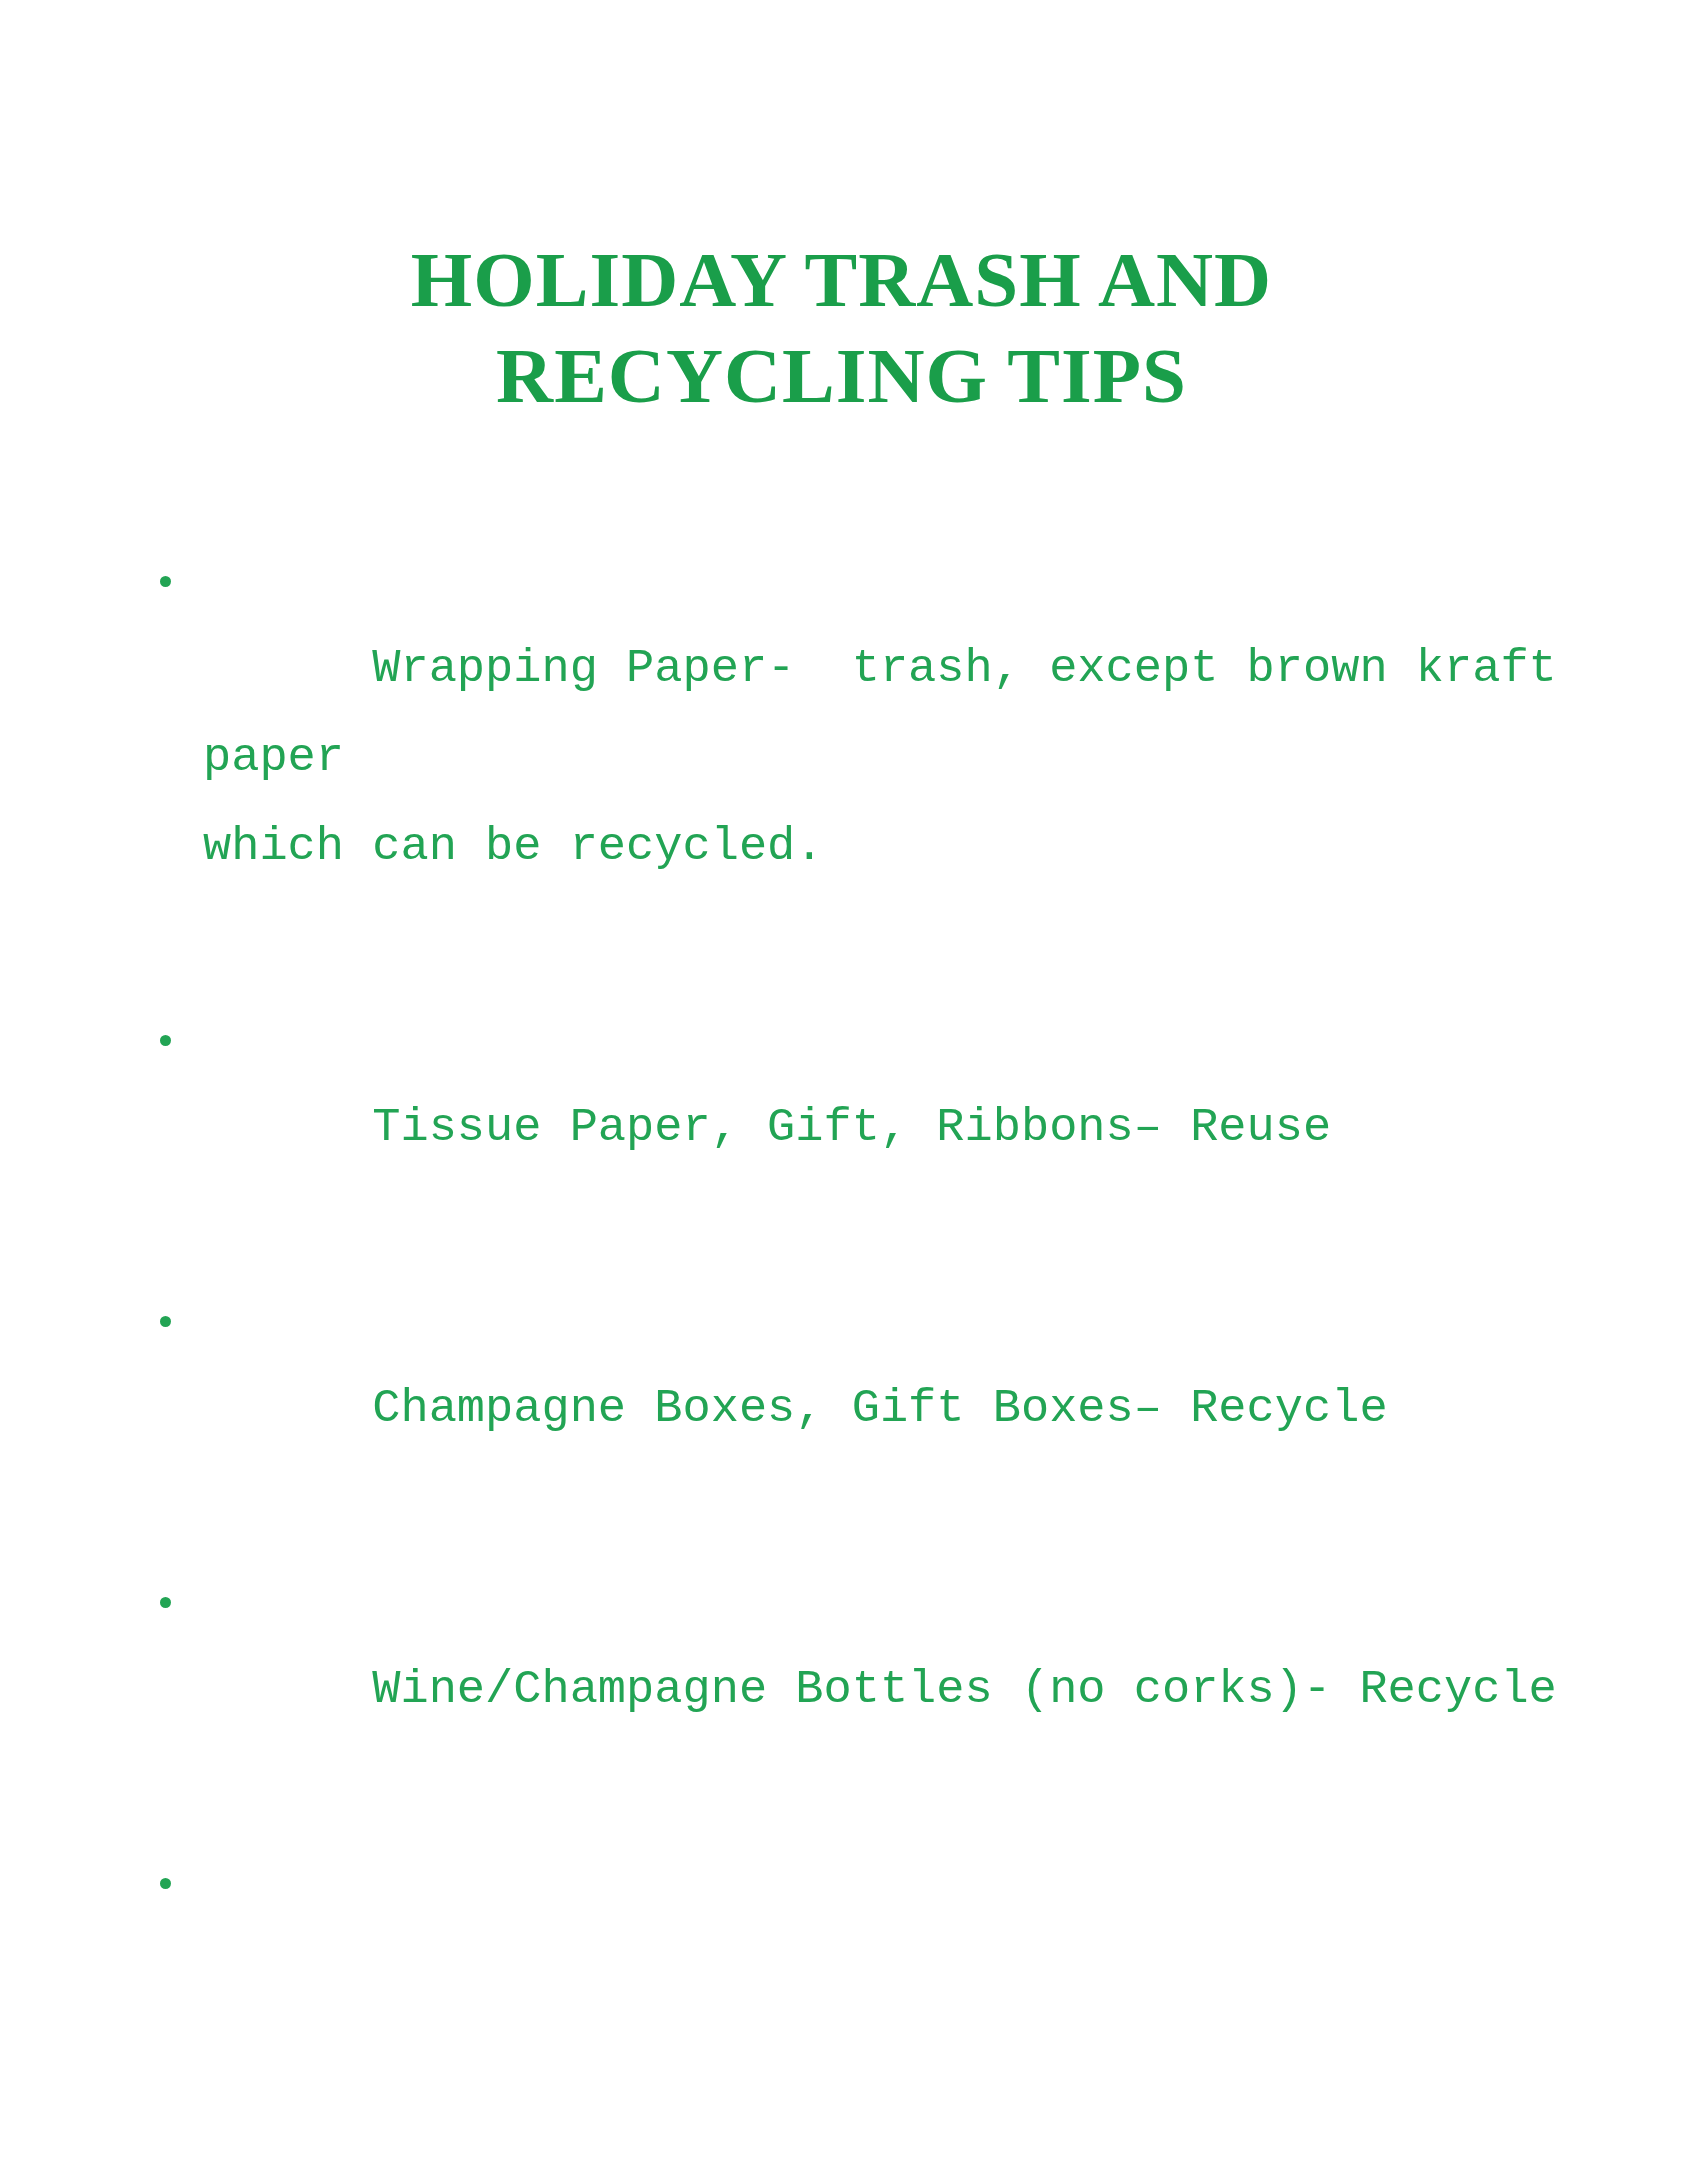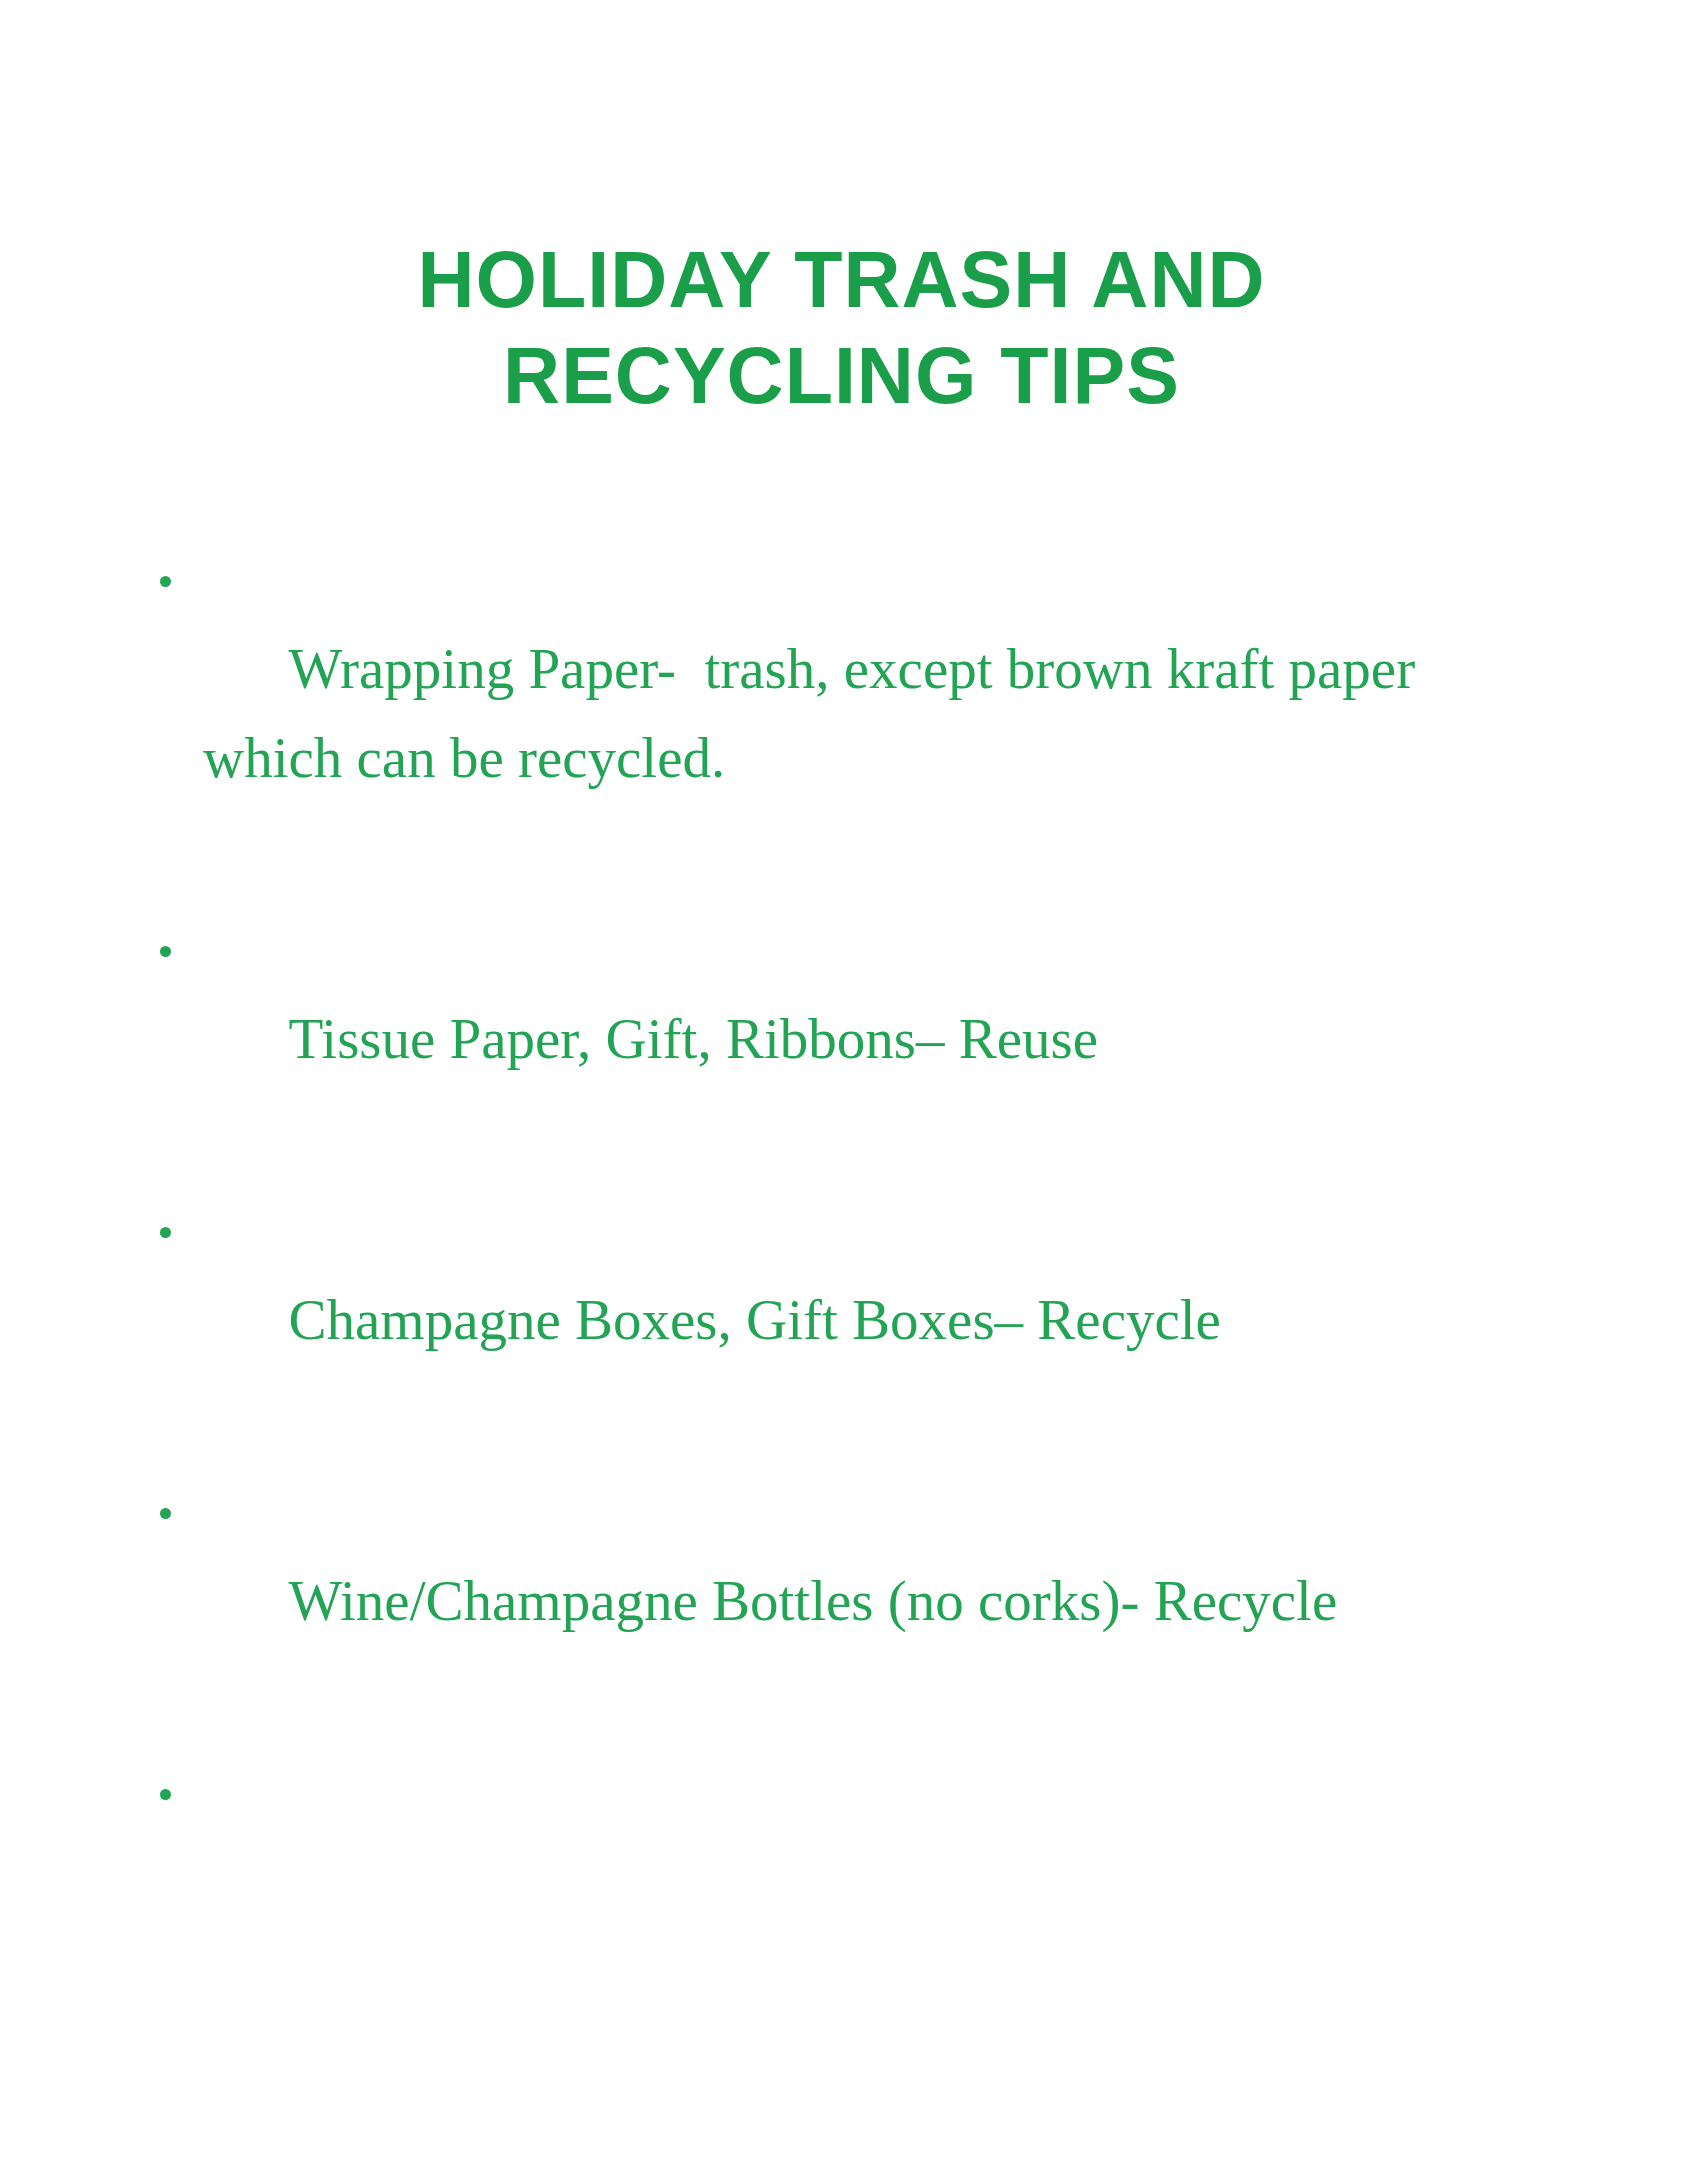--- a/index.html
+++ b/index.html
@@ -13,40 +13,40 @@
     height: 2178px;
     background: var(--page-bg, #ffffff);
     overflow: hidden;
     font-family: "Liberation Sans", sans-serif;
   }
   .title {
     margin: 0;
     padding-top: 232px;
     text-align: center;
     color: var(--title-green, #1a9e4a);
-    font-family: Liberation Sans, sans-serif;
+    font-family: Liberation Serif, serif;
     font-weight: bold;
     font-size: 79px;
     line-height: 96px;
     letter-spacing: 1px;
     white-space: pre-line;
   }
   ul.tips {
     list-style: none;
     margin: 111px 0 0 144px;
     padding: 0;
   }
   ul.tips li {
     position: relative;
     width: 1445px;
     padding-left: 59px;
     margin: 0 0 14px 0;
     color: var(--body-green, #22a454);
-    font-family: Liberation Serif, serif;
-    font-size: 57px;
+    font-family: Liberation Mono, monospace;
+    font-size: 47px;
     line-height: 89px;
     white-space: pre-wrap;
   }
   ul.tips li .dot {
     position: absolute;
     left: 16px;
     top: 41px;
     width: 11px;
     height: 11px;
     border-radius: 50%;

